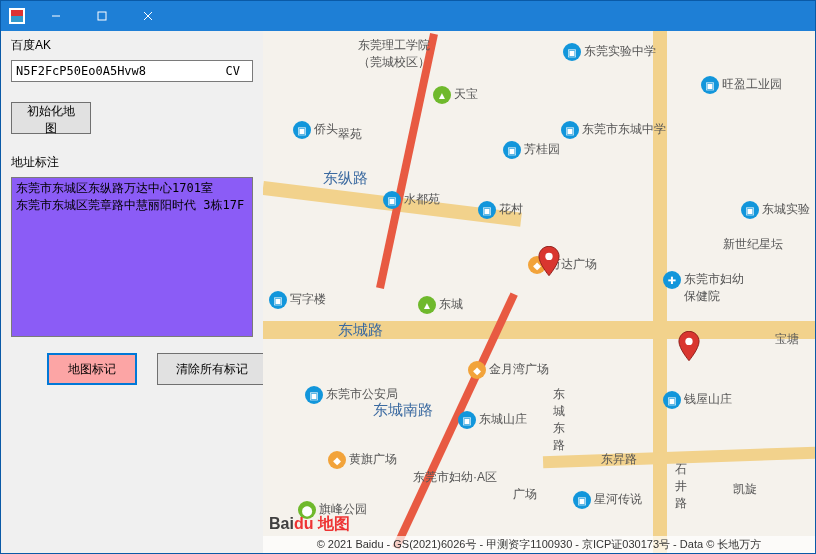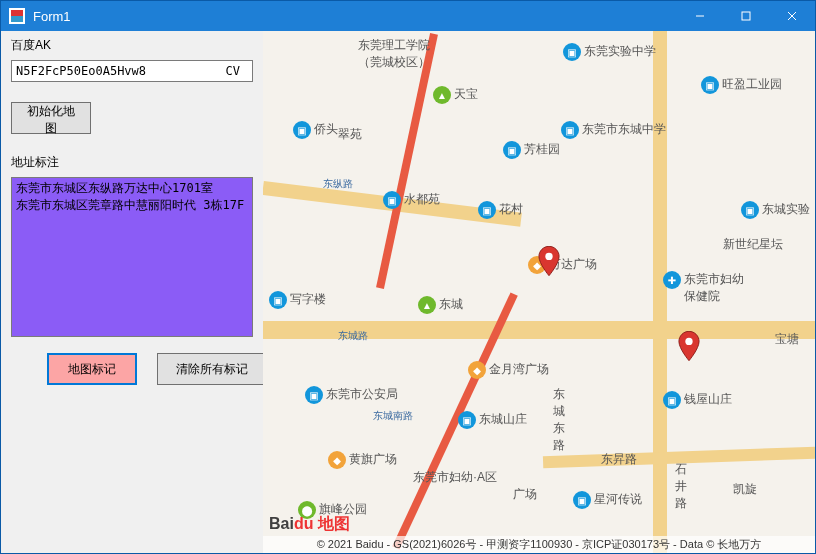--- a/index.html
+++ b/index.html
@@ -23,37 +23,36 @@
   .btn-row { display: flex; gap: 20px; margin-top: 10px; }
   .btn-row .btn { flex:0 0 auto; width:90px }
   .btn-row .btn.wide{ width:110px }
   .map-area { flex: 1; position: relative; overflow: hidden; background: #f5f2ec; }
   .road { position: absolute; background: #f2d28c; }
   .road.red { background: #e85a42; }
   .poi { position: absolute; display: flex; align-items: flex-start; gap: 3px; font-size: 12px; color: #555; white-space: nowrap; }
   .poi .dot { width: 18px; height: 18px; border-radius: 50%; background: #1296db; display:flex; align-items:center; justify-content:center; color:#fff; font-size:10px;}
   .poi .g { background:#6fb92c; }
   .poi .o { background:#f2a33a; }
-  .roadlabel { position:absolute; font-size:10px; color:#3b6aa0;margin-top:8px; }
+  .roadlabel { position:absolute; font-size:15px; color:#3b6aa0; }
   .marker { position: absolute; width: 22px; height: 30px; }
   .marker svg { width: 100%; height: 100%; }
   .logo { position: absolute; left: 6px; bottom: 18px; font-size: 16px; font-weight: bold; }
   .logo .bai { color: #404040; }
   .logo .du { color: #e33; }
   .copyright { position: absolute; left: 0; right: 0; bottom: 0; text-align: center; font-size: 11px; color: #333; background: rgba(255,255,255,0.7); padding: 1px 0; }
   .gap{height:8px}
 </style>
 </head>
 <body>
 
 <div class="titlebar">
   <span class="app-icon">
       <span class="app-icon-inner"></span>
     </span>
-  <span class="title">Form1</span>
   <div class="win-btns">
     <div class="win-btn">
         <svg width="10" height="10">
           <line x1="1" y1="5" x2="9" y2="5"></line>
         </svg>
       </div>
     <div class="win-btn">
         <svg width="10" height="10">
           <rect x="1" y="1" width="8" height="8"></rect>
         </svg>

